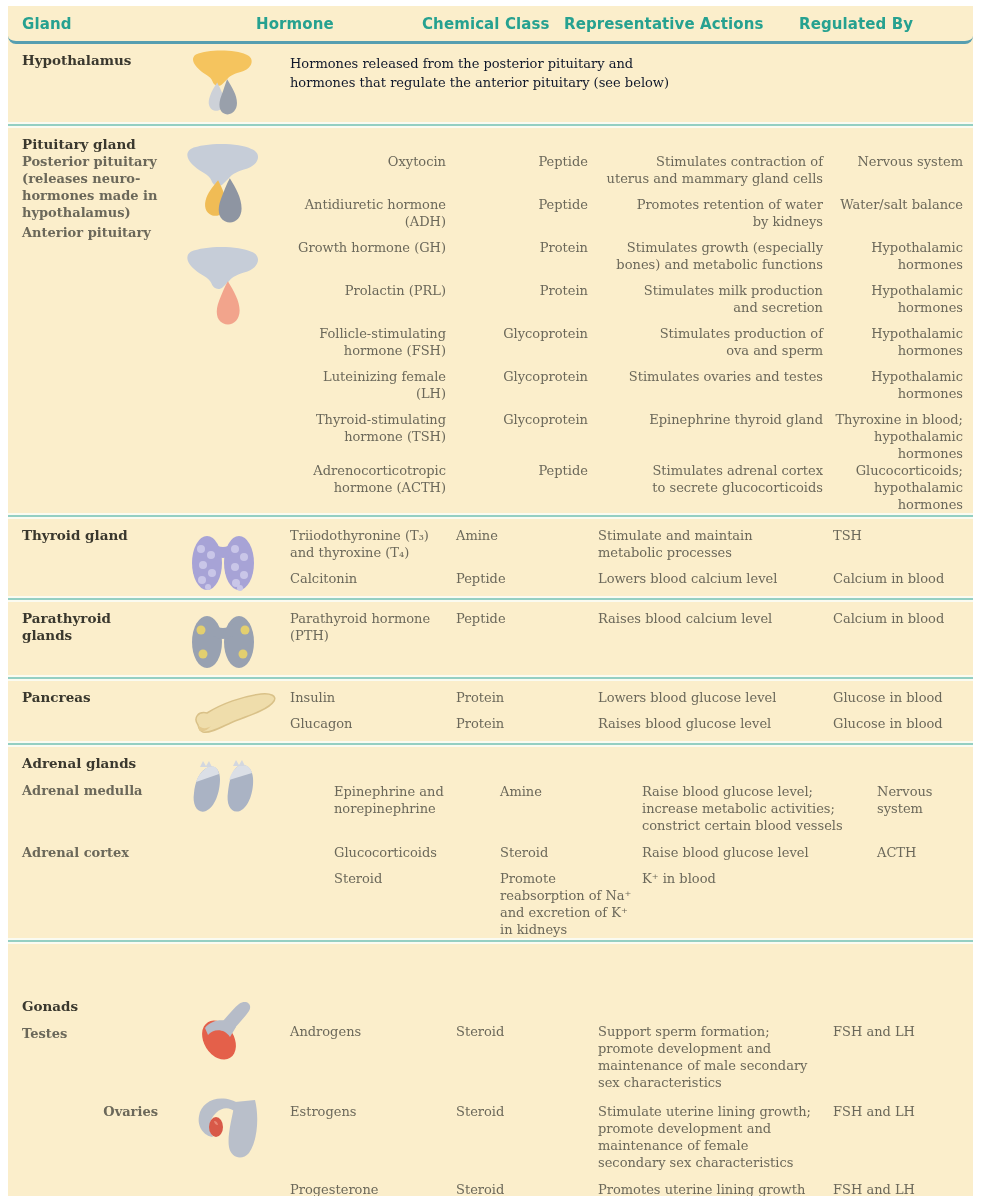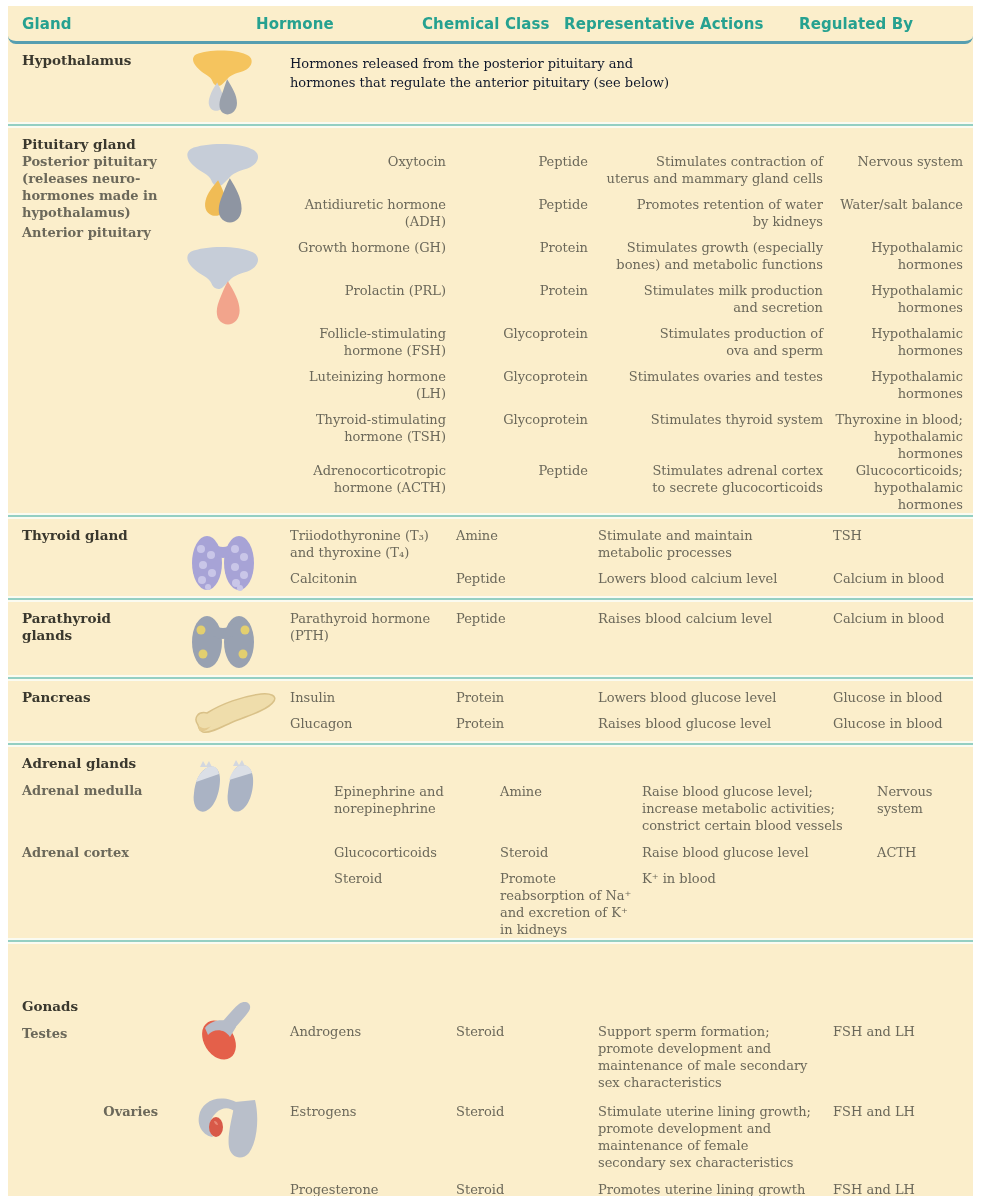--- a/index.html
+++ b/index.html
@@ -177,32 +177,32 @@
       <div class="row h43">
         <div class="cell">Follicle-stimulating
 hormone (FSH)</div>
         <div class="cell">Glycoprotein</div>
         <div class="cell">Stimulates production of
 ova and sperm</div>
         <div class="cell">Hypothalamic
 hormones</div>
       </div>
       <div class="row h43">
-        <div class="cell">Luteinizing hormone
+        <div class="cell">Luteinizing female
 (LH)</div>
         <div class="cell">Glycoprotein</div>
         <div class="cell">Stimulates ovaries and testes</div>
         <div class="cell">Hypothalamic
 hormones</div>
       </div>
       <div class="row h43">
         <div class="cell">Thyroid-stimulating
 hormone (TSH)</div>
         <div class="cell">Glycoprotein</div>
-        <div class="cell">Stimulates thyroid system</div>
+        <div class="cell">Epinephrine thyroid gland</div>
         <div class="cell">Thyroxine in blood;
 hypothalamic hormones</div>
       </div>
       <div class="row h43">
         <div class="cell">Adrenocorticotropic
 hormone (ACTH)</div>
         <div class="cell">Peptide</div>
         <div class="cell">Stimulates adrenal cortex
 to secrete glucocorticoids</div>
         <div class="cell">Glucocorticoids;

